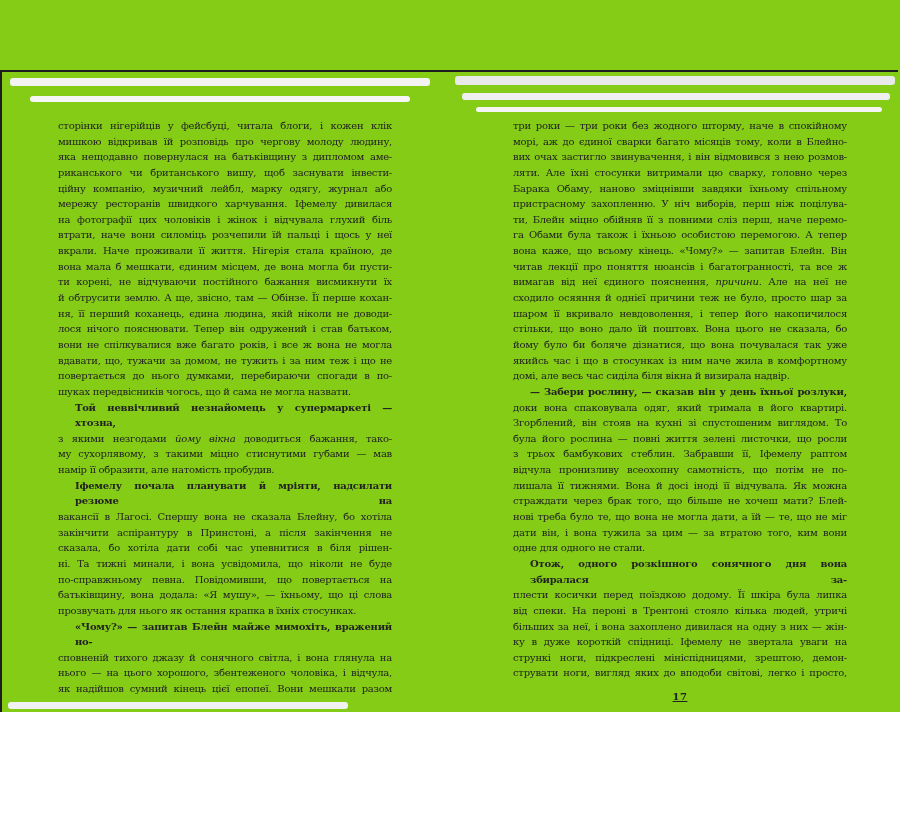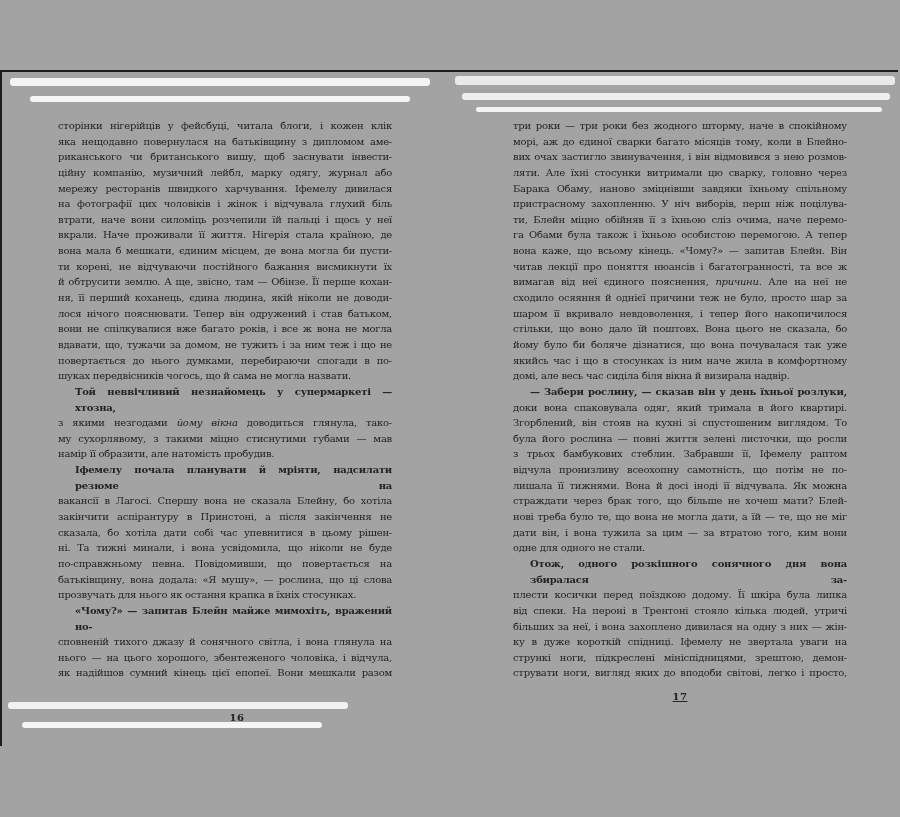--- a/index.html
+++ b/index.html
@@ -3,23 +3,23 @@
 <meta charset="utf-8">
 <style>
   html, body {
     margin: 0;
     padding: 0;
     background: #ffffff;
   }
   .stage {
     position: relative;
     width: 900px;
-    height: 817px;
+    height: 712px;
     overflow: hidden;
-    background: #a3a3a3;
+    background: #84cc16;
     font-family: "DejaVu Serif", "Liberation Serif", serif;
     color: #222222;
   }
   
   .edge-top {
     position: absolute;
     left: 0; top: 70px;
     width: 898px; height: 2px;
     background: #1d1d1d;
   }
@@ -87,61 +87,62 @@
   <div class="streak s1"></div>
   <div class="streak s2"></div>
   <div class="streak s3"></div>
   <div class="streak s4"></div>
   <div class="streak s5"></div>
   <div class="streak s6"></div>
   <div class="streak s7"></div>
 
   <div class="col col-left">
       <div class="line"><span>сторінки нігерійців у фейсбуці, читала блоги, і кожен клік</span></div>
+      <div class="line"><span>мишкою відкривав їй розповідь про чергову молоду людину,</span></div>
       <div class="line"><span>яка нещодавно повернулася на батьківщину з дипломом аме-</span></div>
       <div class="line"><span>риканського чи британського вишу, щоб заснувати інвести-</span></div>
       <div class="line"><span>ційну компанію, музичний лейбл, марку одягу, журнал або</span></div>
       <div class="line"><span>мережу ресторанів швидкого харчування. Іфемелу дивилася</span></div>
       <div class="line"><span>на фотографії цих чоловіків і жінок і відчувала глухий біль</span></div>
       <div class="line"><span>втрати, наче вони силоміць розчепили їй пальці і щось у неї</span></div>
       <div class="line"><span>вкрали. Наче проживали її життя. Нігерія стала країною, де</span></div>
       <div class="line"><span>вона мала б мешкати, єдиним місцем, де вона могла би пусти-</span></div>
       <div class="line"><span>ти корені, не відчуваючи постійного бажання висмикнути їх</span></div>
       <div class="line"><span>й обтрусити землю. А ще, звісно, там — Обінзе. Її перше кохан-</span></div>
       <div class="line"><span>ня, її перший коханець, єдина людина, якій ніколи не доводи-</span></div>
       <div class="line"><span>лося нічого пояснювати. Тепер він одружений і став батьком,</span></div>
       <div class="line"><span>вони не спілкувалися вже багато років, і все ж вона не могла</span></div>
       <div class="line"><span>вдавати, що, тужачи за домом, не тужить і за ним теж і що не</span></div>
       <div class="line"><span>повертається до нього думками, перебираючи спогади в по-</span></div>
       <div class="line end"><span>шуках передвісників чогось, що й сама не могла назвати.</span></div>
       <div class="line ind"><span>Той неввічливий незнайомець у супермаркеті — хтозна,</span></div>
-      <div class="line"><span>з якими незгодами </span><em>йому вікна</em><span> доводиться глянула, тако-</span></div>
+      <div class="line"><span>з якими незгодами </span><em>йому вікна</em><span> доводиться бажання, тако-</span></div>
       <div class="line"><span>му сухорлявому, з такими міцно стиснутими губами — мав</span></div>
       <div class="line end"><span>намір її образити, але натомість пробудив.</span></div>
       <div class="line ind"><span>Іфемелу почала планувати й мріяти, надсилати резюме на</span></div>
       <div class="line"><span>вакансії в Лагосі. Спершу вона не сказала Блейну, бо хотіла</span></div>
       <div class="line"><span>закінчити аспірантуру в Принстоні, а після закінчення не</span></div>
-      <div class="line"><span>сказала, бо хотіла дати собі час упевнитися в цьому рішен-</span></div>
+      <div class="line"><span>сказала, бо хотіла дати собі час упевнитися в біля рішен-</span></div>
       <div class="line"><span>ні. Та тижні минали, і вона усвідомила, що ніколи не буде</span></div>
       <div class="line"><span>по-справжньому певна. Повідомивши, що повертається на</span></div>
-      <div class="line"><span>батьківщину, вона додала: «Я мушу», — рослина, що ці слова</span></div>
+      <div class="line"><span>батьківщину, вона додала: «Я мушу», — їхньому, що ці слова</span></div>
       <div class="line end"><span>прозвучать для нього як остання крапка в їхніх стосунках.</span></div>
       <div class="line ind"><span>«Чому?» — запитав Блейн майже мимохіть, вражений но-</span></div>
       <div class="line"><span>сповненій тихого джазу й сонячного світла, і вона глянула на</span></div>
       <div class="line"><span>нього — на цього хорошого, збентеженого чоловіка, і відчула,</span></div>
       <div class="line"><span>як надійшов сумний кінець цієї епопеї. Вони мешкали разом</span></div>
     </div>
   <div class="col col-right">
       <div class="line"><span>три роки — три роки без жодного шторму, наче в спокійному</span></div>
       <div class="line"><span>морі, аж до єдиної сварки багато місяців тому, коли в Блейно-</span></div>
       <div class="line"><span>вих очах застигло звинувачення, і він відмовився з нею розмов-</span></div>
       <div class="line"><span>ляти. Але їхні стосунки витримали цю сварку, головно через</span></div>
       <div class="line"><span>Барака Обаму, наново зміцнівши завдяки їхньому спільному</span></div>
       <div class="line"><span>пристрасному захопленню. У ніч виборів, перш ніж поцілува-</span></div>
-      <div class="line"><span>ти, Блейн міцно обійняв її з їхньою сліз очима, наче перемо-</span></div>
+      <div class="line"><span>ти, Блейн міцно обійняв її з повними сліз перш, наче перемо-</span></div>
       <div class="line"><span>га Обами була також і їхньою особистою перемогою. А тепер</span></div>
       <div class="line"><span>вона каже, що всьому кінець. «Чому?» — запитав Блейн. Він</span></div>
       <div class="line"><span>читав лекції про поняття нюансів і багатогранності, та все ж</span></div>
       <div class="line"><span>вимагав від неї єдиного пояснення, </span><em>причини</em><span>. Але на неї не</span></div>
       <div class="line"><span>сходило осяяння й однієї причини теж не було, просто шар за</span></div>
       <div class="line"><span>шаром її вкривало невдоволення, і тепер його накопичилося</span></div>
       <div class="line"><span>стільки, що воно дало їй поштовх. Вона цього не сказала, бо</span></div>
       <div class="line"><span>йому було би боляче дізнатися, що вона почувалася так уже</span></div>
       <div class="line"><span>якийсь час і що в стосунках із ним наче жила в комфортному</span></div>
       <div class="line end"><span>домі, але весь час сиділа біля вікна й визирала надвір.</span></div>

